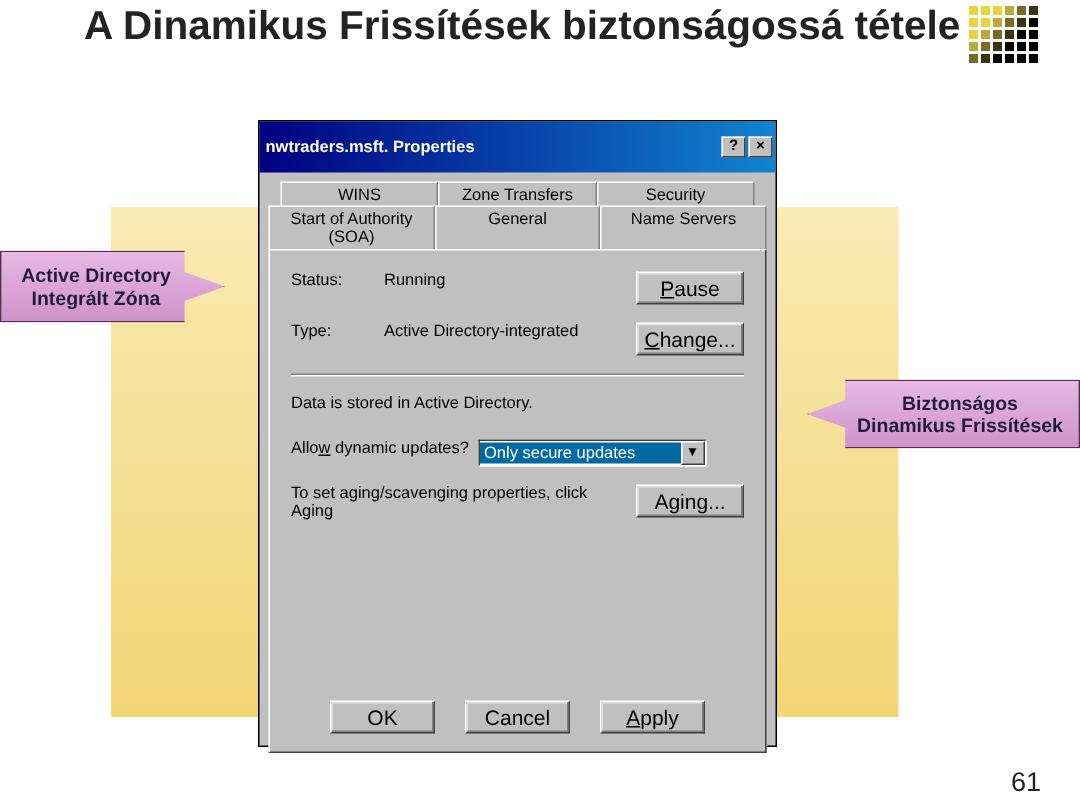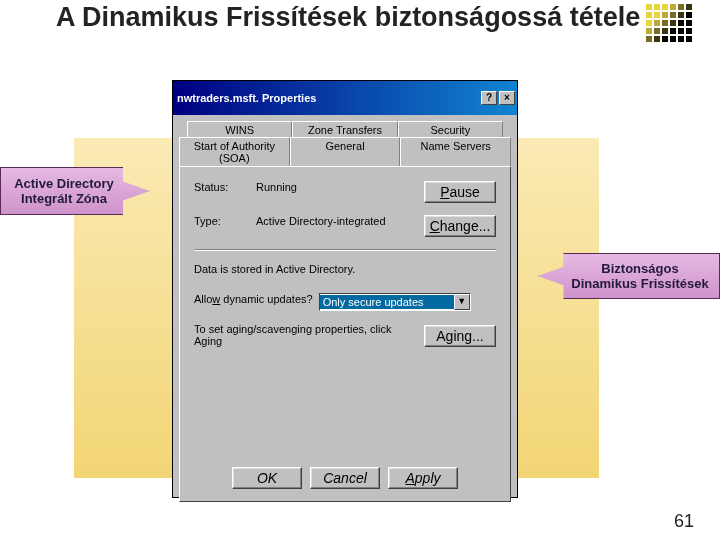--- a/index.html
+++ b/index.html
@@ -126,21 +126,21 @@
   }
   .dropdown .dd-btn {
     width:16px; height:16px; background:#c0c0c0;
     border:1px solid #fff;
     border-right-color:#404040; border-bottom-color:#404040;
     text-align:center; font-size:9px; line-height:13px;
   }
   .btnrow {
     position:absolute;
     left:0; right:0; bottom:8px;
-    display:flex; justify-content:center; gap:8px;font-style:italic;
+    display:flex; justify-content:center; gap:20px;
   }
   .underline-hotkey { text-decoration: underline; }
   
   .callout {
     position:absolute;
     background:#d9a7d5;
     border:1px solid #5a2a56;
     color:#221a3d;
     font-weight:bold;
     text-align:center;
@@ -242,21 +242,21 @@
     <div style="margin-bottom:18px;">Data is stored in Active Directory.</div>
 
     <div class="row">
       <span style="flex:0 0 auto; margin-right:6px;">Allo<span class="underline-hotkey">w</span> dynamic updates?</span>
       <div class="dropdown">
         <span class="sel">Only secure updates</span>
         <div class="dd-btn">▼</div>
       </div>
     </div>
 
-    <div class="row" style="align-items:flex-end;">
+    <div class="row" style="align-items:flex-start;">
       <span style="flex:1; padding-right:10px;">To set aging/scavenging properties, click Aging</span>
       <div class="btn">A<span class="underline-hotkey">g</span>ing...</div>
     </div>
   </div>
 
   <div class="btnrow">
     <div class="btn" style="min-width:70px;">OK</div>
     <div class="btn" style="min-width:70px;">Cancel</div>
     <div class="btn" style="min-width:70px;"><span class="underline-hotkey">A</span>pply</div>
   </div>

